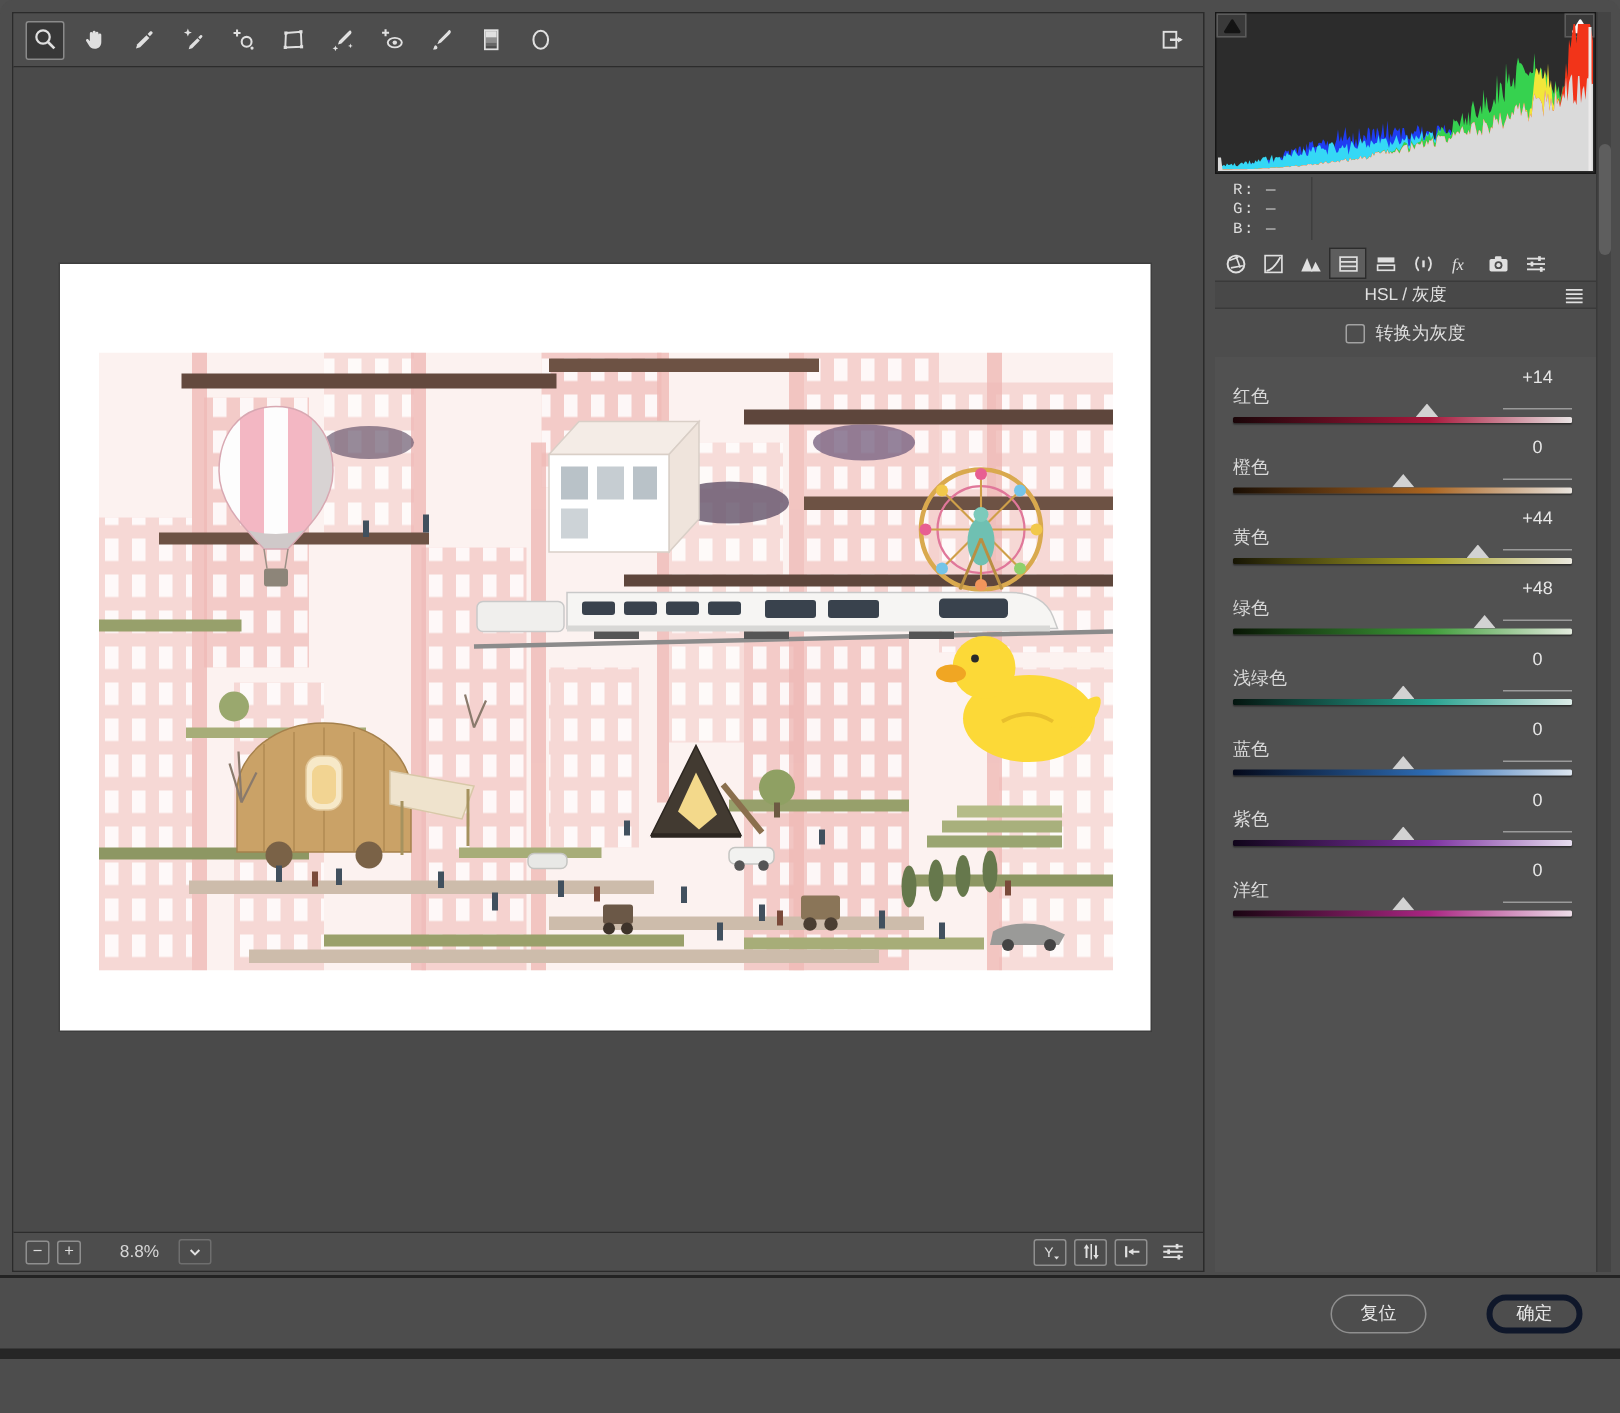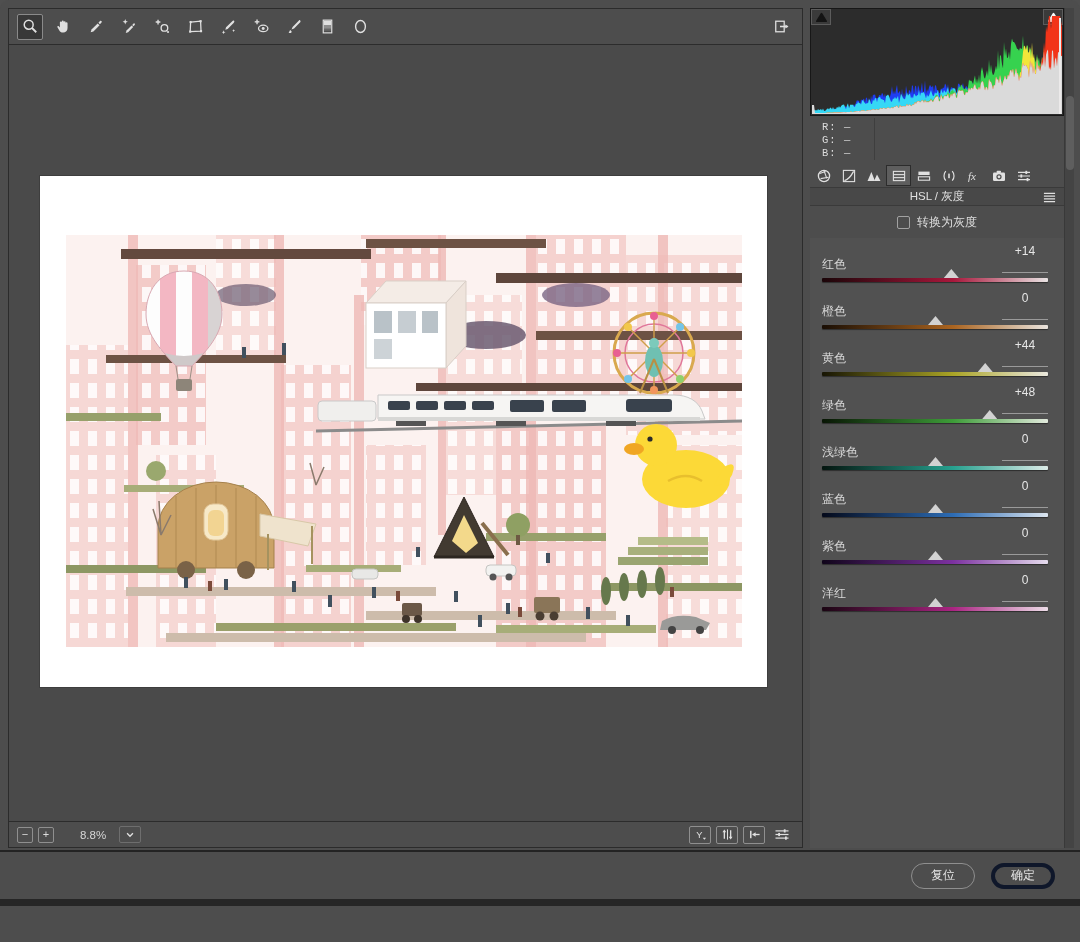--- a/index.html
+++ b/index.html
@@ -62,21 +62,21 @@
   .defaultlink span { font-size:12px; color:#dcdcdc; text-decoration:underline; cursor:pointer; }
   .srow { margin-bottom:9px; }
   .shead { display:flex; justify-content:space-between; align-items:flex-end; }
   .slabel { font-size:12px; color:#d9d9d9; }
   .sval { width:46px; text-align:center; font-size:12px; color:#e6e6e6; border-bottom:1px solid #9a9a9a; padding-bottom:14px; cursor:text; }
   .strack { position:relative; height:4px; margin-top:5px; border-radius:1px; box-shadow:0 1px 1px rgba(0,0,0,.45); cursor:pointer; }
   .sthumb { position:absolute; top:-9px; width:15px; height:9px; background:#d2d2d2; clip-path:polygon(50% 0,100% 100%,0 100%); filter:drop-shadow(0 1px 1px rgba(0,0,0,.5)); cursor:pointer; }
   .scroll { width:10px; height:840px; background:#444444; border-left:1px solid #393939; position:relative; }
   .scrollthumb { position:absolute; top:88px; left:1px; width:8px; height:74px; background:#5e5e5e; border-radius:4px; cursor:pointer; }
   
-  .footer { height:49px; background:#4d4d4d; border-top:2px solid #232323; display:flex; align-items:center; justify-content:flex-end; padding-right:25px; gap:16px; flex:0 0 auto; }
+  .footer { height:49px; background:#4d4d4d; border-top:2px solid #232323; display:flex; align-items:center; justify-content:flex-end; padding-right:25px; gap:40px; flex:0 0 auto; }
   .btn { height:26px; min-width:64px; padding:0 16px; border-radius:13px; background:transparent; color:#e8e8e8; font-size:12px; display:flex; align-items:center; justify-content:center; cursor:pointer; }
   .btn.reset { border:1px solid #8f8f8f; }
   .btn.ok { border:4px solid #0f172a; }
   .bottomstrip { height:7px; background:#262626; flex:0 0 auto; }
 </style>
 </head>
 <body>
 
 <div class="window">
 

